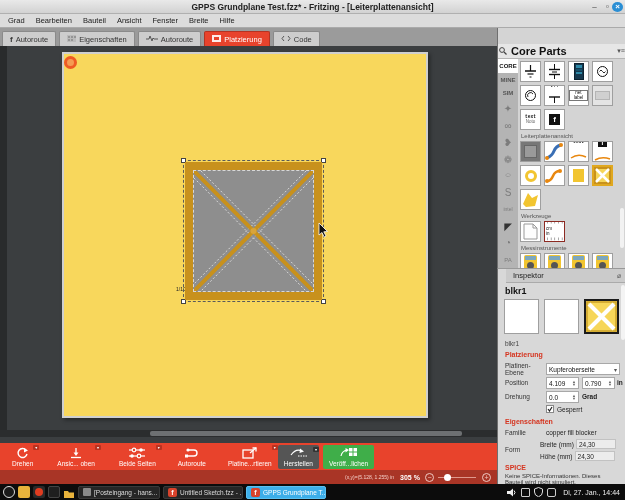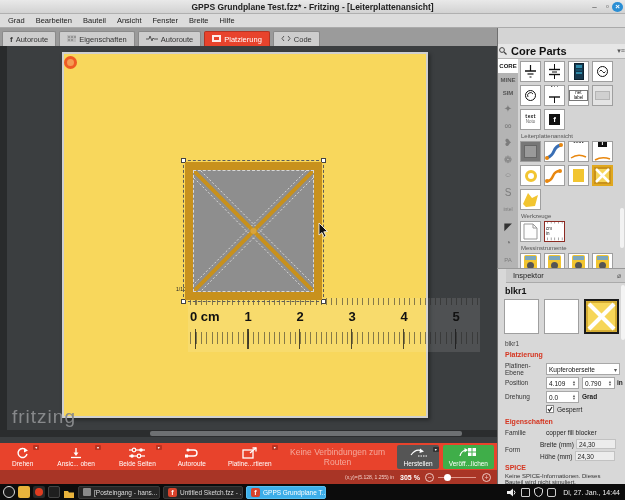--- a/index.html
+++ b/index.html
@@ -171,31 +171,20 @@
         </svg></span>
     <span>Code</span>
   </div>
 </div>
 
 <div class="abs" id="canvas">
   <div class="abs" id="canvas-left-edge"></div>
   <div class="abs" id="board"></div>
   <div class="abs" id="board-via"></div>
 
-  <div class="abs" id="ruler">
-    <div class="ticks abs" id="ticks-top"></div>
-    <div class="ticks abs" id="ticks-cm"></div>
-    <div class="ticks abs" id="ticks-mm"></div>
-    <span id="ruler-zero">0 cm</span>
-    <span class="ruler-num" style="left:60px">1</span>
-    <span class="ruler-num" style="left:112px">2</span>
-    <span class="ruler-num" style="left:164px">3</span>
-    <span class="ruler-num" style="left:216px">4</span>
-    <span class="ruler-num" style="left:268px">5</span>
-  </div>
   <span class="abs" id="scale-label">1/100</span>
 
   <div class="abs" id="selection">
     <div class="handle" style="left:-3px;top:-3px"></div>
     <div class="handle" style="right:-3px;top:-3px"></div>
     <div class="handle" style="left:-3px;bottom:-3px"></div>
     <div class="handle" style="right:-3px;bottom:-3px"></div>
   </div>
   <div class="abs" id="blocker">
     <div id="blocker-inner">
@@ -204,21 +193,20 @@
         <line x1="7" y1="0" x2="119" y2="113" stroke="#d8d8d8" stroke-width="1" stroke-dasharray="2,2"></line>
         <line x1="112" y1="0" x2="0" y2="113" stroke="#d8d8d8" stroke-width="1" stroke-dasharray="2,2"></line>
         <line x1="119" y1="7" x2="7" y2="120" stroke="#d8d8d8" stroke-width="1" stroke-dasharray="2,2"></line>
         <line x1="0" y1="0" x2="119" y2="120" stroke="#c8911c" stroke-width="4"></line>
         <line x1="119" y1="0" x2="0" y2="120" stroke="#c8911c" stroke-width="4"></line>
         <circle cx="59.5" cy="60" r="3" fill="#d8a43a"></circle>
       </svg>
     </div>
   </div>
 
-  <div class="abs" id="watermark">fritzing</div>
   <div class="abs" id="hscroll">
       <div class="abs" id="hscroll-thumb"></div>
     </div>
 
   <div class="abs" id="cursor">
     <svg width="10" height="16">
         <path d="M1,1 L1,13 L4,10.5 L6.2,15 L8,14 L5.8,9.8 L9.5,9.5 Z" fill="#111" stroke="#fff" stroke-width="0.8"></path>
       </svg>
   </div>
 </div>
@@ -554,21 +542,20 @@
     <span class="tb-ico">
         <svg width="16" height="12">
           <rect x="1" y="3" width="10" height="8" fill="none" stroke="#fff" stroke-width="1.3"></rect>
           <line x1="8" y1="6" x2="14" y2="1" stroke="#fff" stroke-width="1.3"></line>
           <polyline points="10.5,1 14,1 14,4.5" fill="none" stroke="#fff" stroke-width="1.3"></polyline>
         </svg>
       </span>
     <span class="lbl">Platine...rtieren</span>
   </div>
 
-  <div id="tb-status">Keine Verbindungen zum Routen</div>
 
   <div class="tb-btn" id="btn-herstellen">
     <span class="dd-mark" style="background:#333">▾</span>
     <span class="tb-ico">
         <svg width="20" height="11">
           <path d="M3,8 Q8,1 14,4" fill="none" stroke="#fff" stroke-width="1.2"></path>
           <polygon points="12,1.5 16,4.5 11.5,6" fill="#fff"></polygon>
           <line x1="10" y1="9" x2="19" y2="9" stroke="#fff" stroke-width="1" stroke-dasharray="1.5,1"></line>
         </svg>
       </span>

